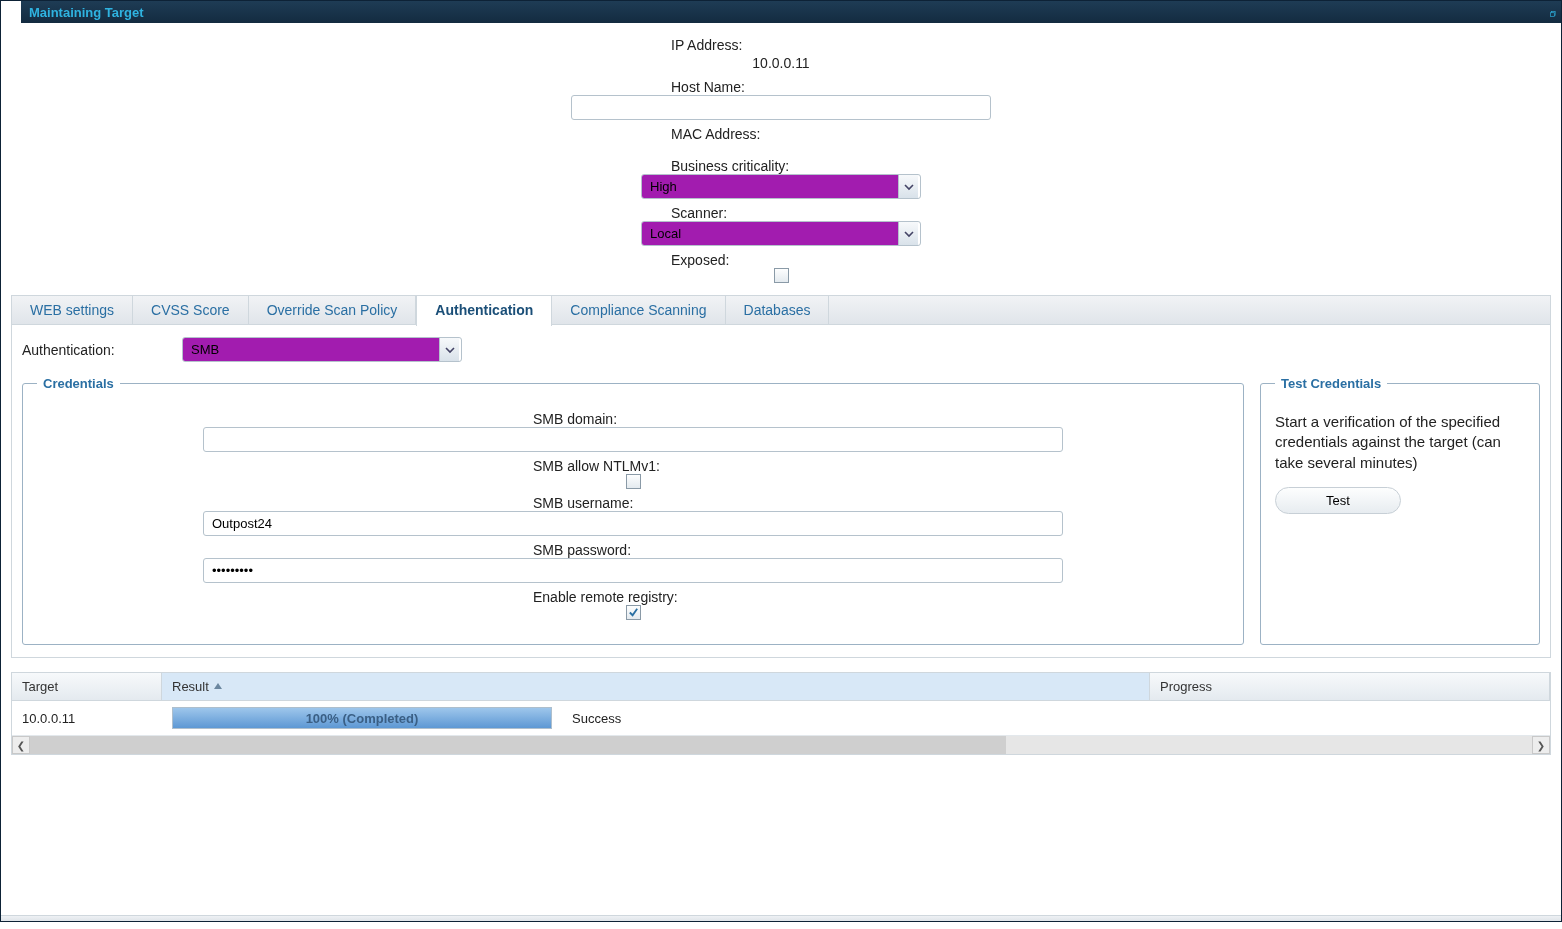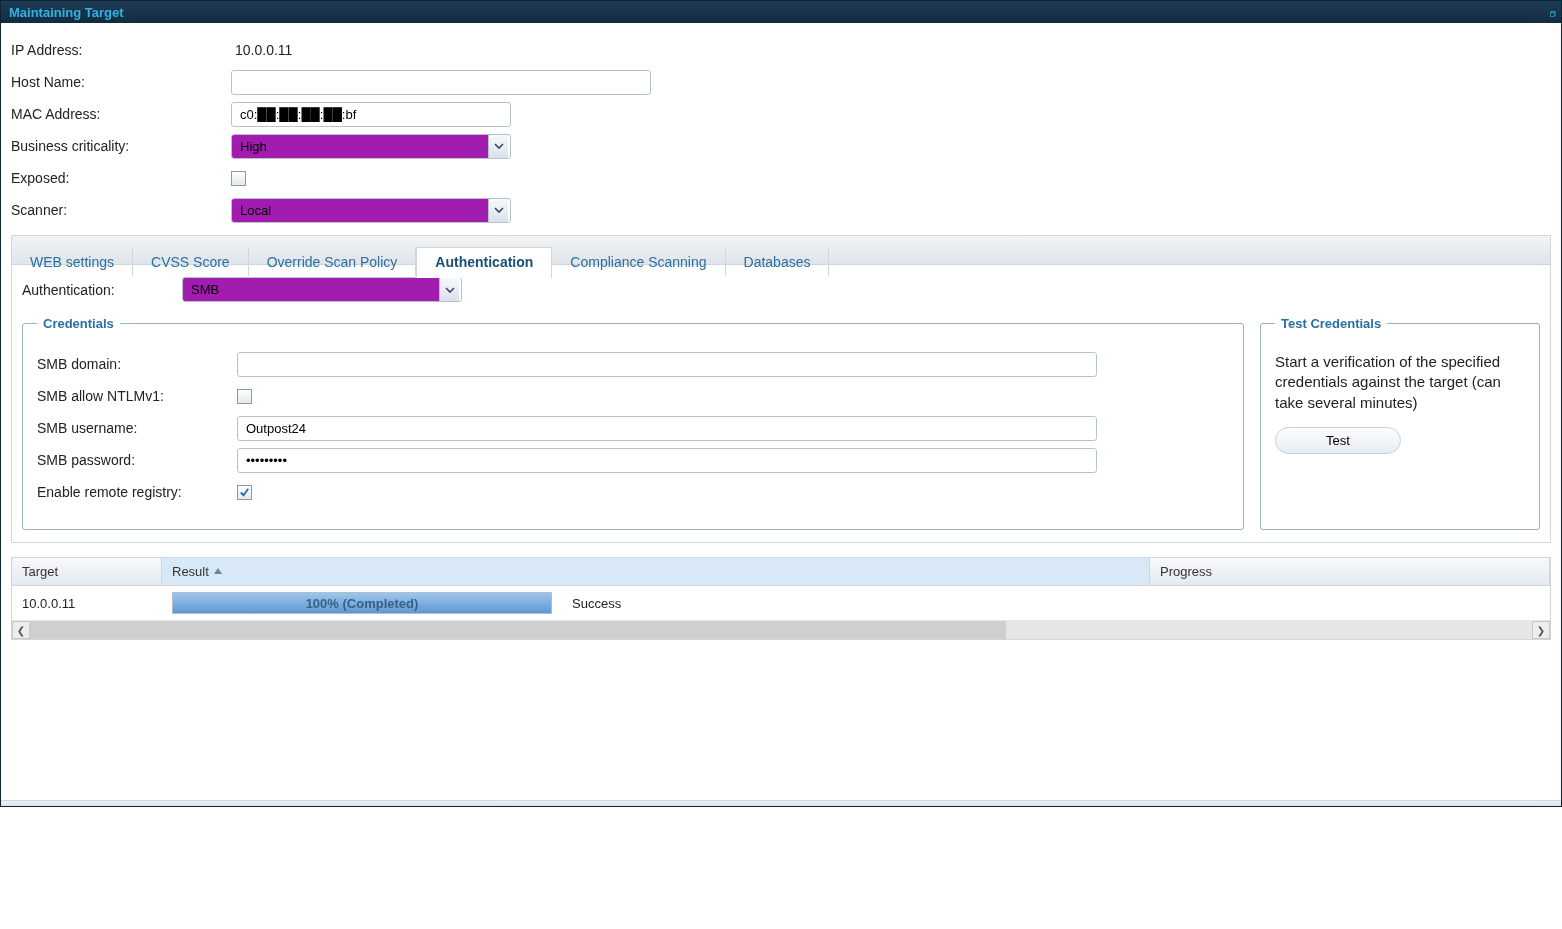--- a/index.html
+++ b/index.html
@@ -18,36 +18,38 @@
     background: #17344c;
     background: linear-gradient(#1e3c55, #132b40);
     color: #2fb3e0;
     font-weight: bold;
     font-size: 13px;
     padding: 3px 8px;
     display: flex;
     justify-content: space-between;
     align-items: center;
     height: 22px;
+    margin-left: 20px;
   }
   .titlebar .icons span {
     color: #2fb3e0;
     cursor: pointer;
     font-size: 13px;
     padding: 0 3px;
   }
   .body {
     background: #fff;
     padding: 8px 10px 0 10px;
   }
   .form-row {
     display: flex;
     align-items: center;
     margin: 6px 0;
     min-height: 26px;
+    flex-direction: column;
   }
   .form-row label.lbl {
     width: 220px;
     font-size: 14px;
     color: #222;
   }
   .value-static {
     font-size: 14px;
     padding: 2px 4px;
   }
@@ -108,21 +110,21 @@
     height: 30px;
     align-items: stretch;
   }
   .tab {
     padding: 6px 18px 0 18px;
     font-size: 14px;
     color: #2a6fa3;
     border-right: 1px solid #cfd7dd;
     cursor: pointer;
     position: relative;
-    top: 12px;
+    top: 0;
   }
   .tab.active {
     background: #fff;
     font-weight: bold;
     color: #1b4f78;
     border-top: 1px solid #cfd7dd;
     border-left: 1px solid #cfd7dd;
     border-right: 1px solid #cfd7dd;
     margin-top: -1px;
     margin-bottom: -1px;
@@ -294,52 +296,51 @@
       <span class="value-static">10.0.0.11</span>
     </div>
 
     <div class="form-row">
       <label class="lbl">Host Name:</label>
       <input type="text" class="text w420" value="" style="">
     </div>
 
     <div class="form-row">
       <label class="lbl">MAC Address:</label>
-      <input type="text" class="text w280" value="c0:██:██:██:██:bf" style="">
     </div>
 
     <div class="form-row">
       <label class="lbl">Business criticality:</label>
       <div class="combo w280" style="width:280px">
         <input type="text" style="width: 256px;" readonly="" value="High">
         <div class="trigger">
           <svg viewBox="0 0 10 10">
               <path d="M1 3 L5 7 L9 3" fill="none" stroke="#446" stroke-width="1.6"></path>
             </svg>
         </div>
       </div>
     </div>
 
     <div class="form-row">
-      <label class="lbl">Exposed:</label>
-      <span class="checkbox">
-        
-      </span>
-    </div>
-
-    <div class="form-row">
       <label class="lbl">Scanner:</label>
       <div class="combo" style="width:280px">
         <input type="text" style="width: 256px;" readonly="" value="Local">
         <div class="trigger">
           <svg viewBox="0 0 10 10">
               <path d="M1 3 L5 7 L9 3" fill="none" stroke="#446" stroke-width="1.6"></path>
             </svg>
         </div>
       </div>
+    </div>
+
+    <div class="form-row">
+      <label class="lbl">Exposed:</label>
+      <span class="checkbox">
+        
+      </span>
     </div>
 
     <div class="tabstrip">
       <div class="tab">WEB settings</div>
       <div class="tab">CVSS Score</div>
       <div class="tab">Override Scan Policy</div>
       <div class="tab active">Authentication</div>
       <div class="tab">Compliance Scanning</div>
       <div class="tab">Databases</div>
     </div>

